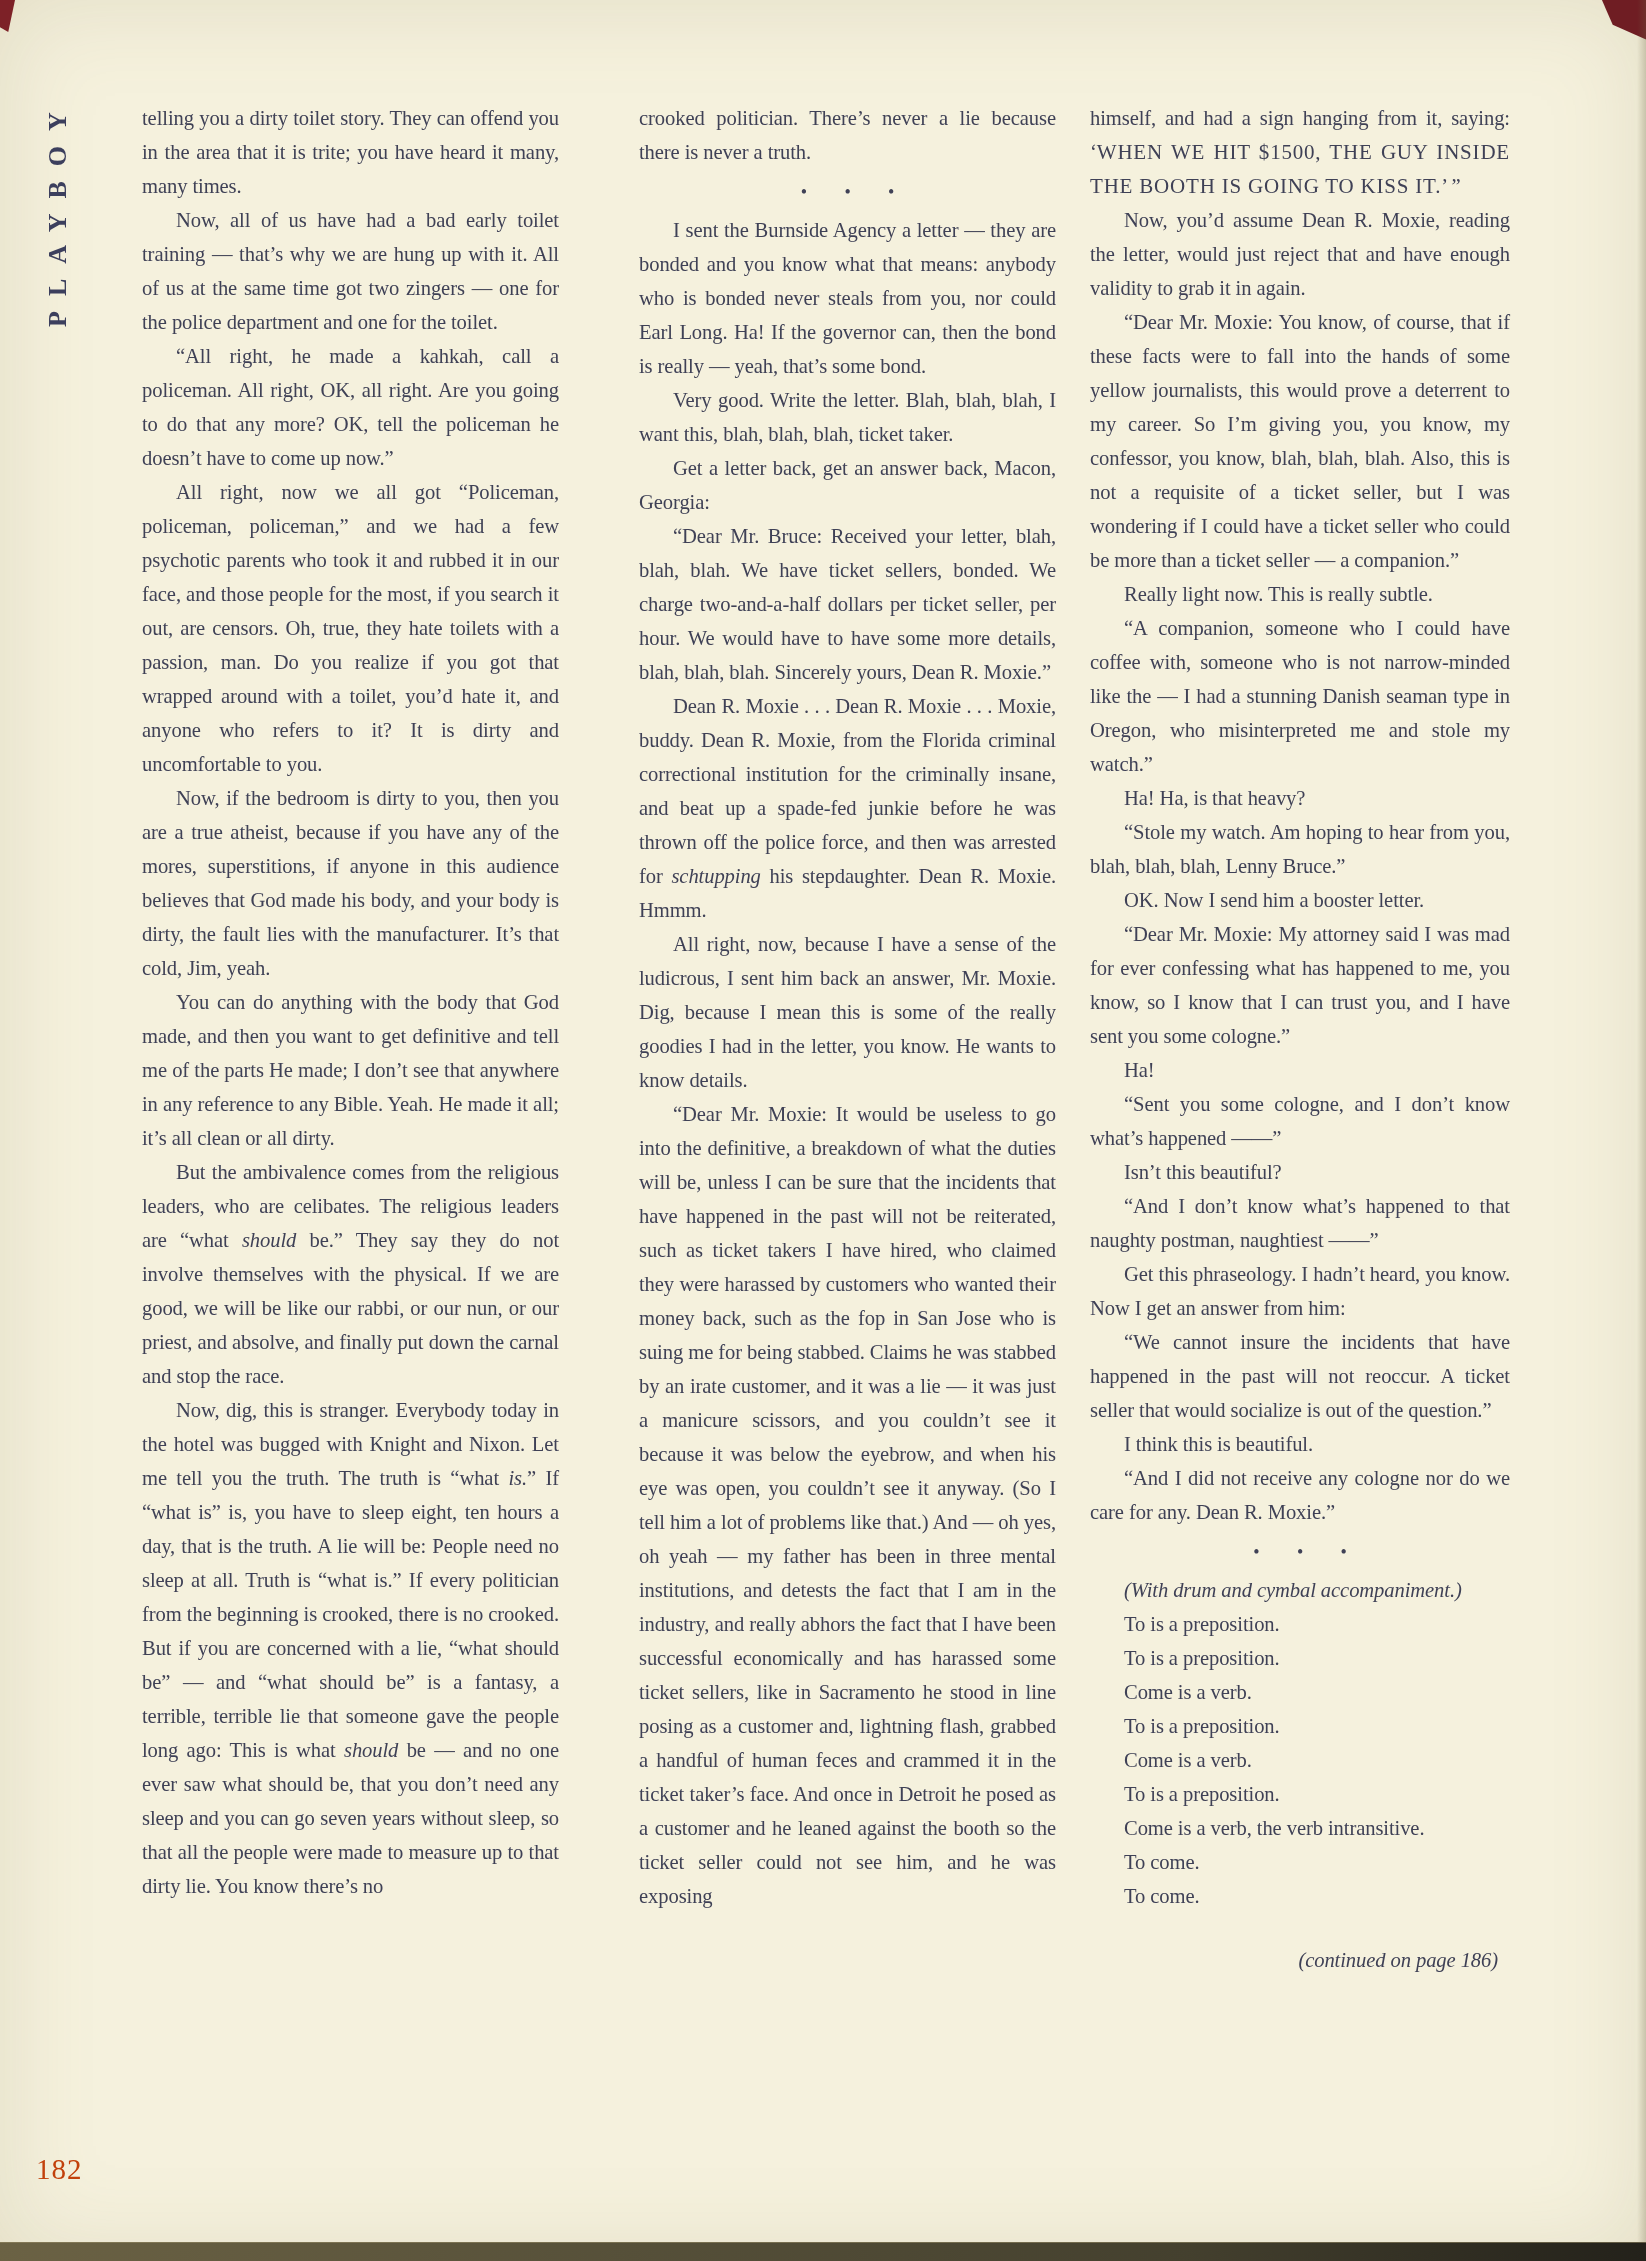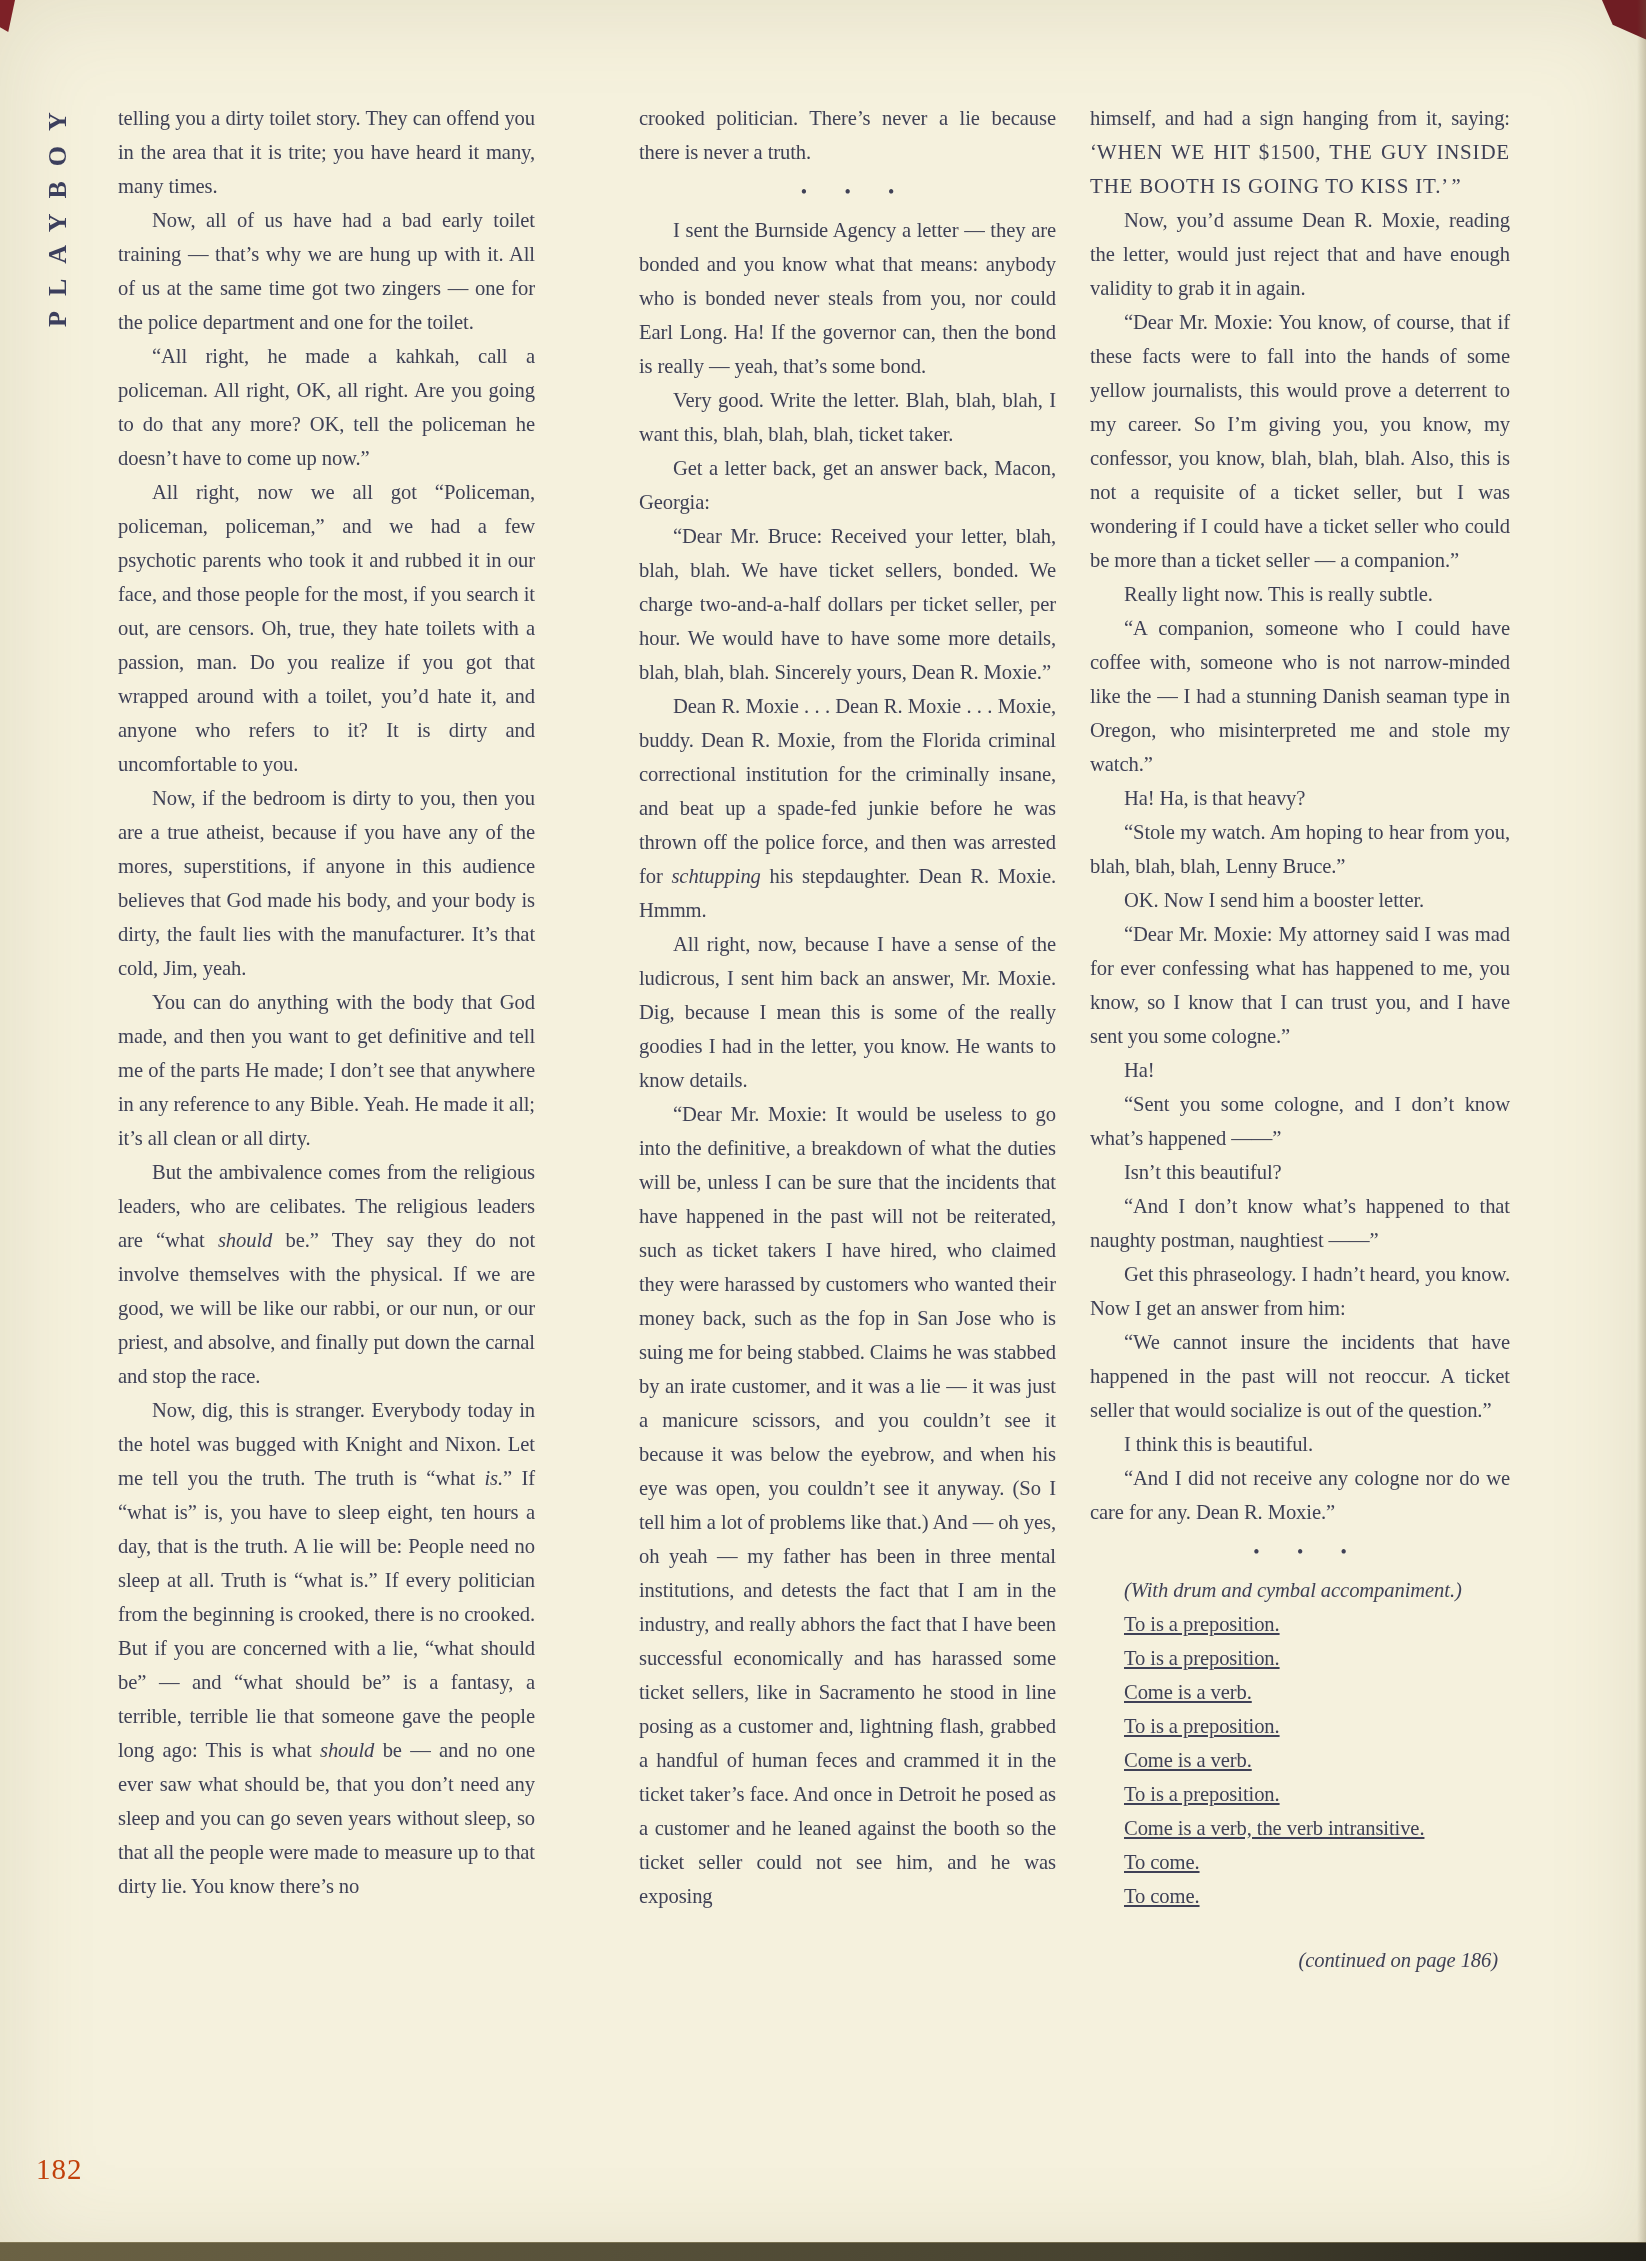--- a/index.html
+++ b/index.html
@@ -7,32 +7,32 @@
     position:relative;width:1647px;height:2261px;overflow:hidden;
     background:#f5f1dd;
     box-shadow:inset 0 0 96px rgba(140,125,85,.18);
     font-family:"Liberation Serif", serif;color:#3f4156;
   }
   .col{
     position:absolute;top:101px;width:417px;
     font-size:20.6px;line-height:34px;letter-spacing:-0.1px;
     text-align:justify;
   }
-  #col1{left:118px}
+  #col1{left:142px}
   #col2{left:639px}
   #col3{left:1090px;width:420px}
   .para{margin:0;text-indent:34px;}
   .para.noindent{text-indent:0;}
   .it{font-style:italic;}
   .caps{font-size:21px;letter-spacing:0.8px;}
   .sep{
     margin:5.5px 0 4.1px;text-align:center;text-indent:0;
     font-size:18px;line-height:34px;word-spacing:33px;
   }
-  .verse{margin:0;text-indent:34px;text-align:left;text-decoration:underline;}
+  .verse{margin:0;text-indent:34px;text-align:left;}
   .continued{margin:30px 12px 0;text-align:right;font-style:italic;text-indent:0;}
   .spine{
     position:absolute;left:-66px;top:197px;width:247px;height:30px;
     transform:rotate(-90deg);text-align:center;
     font-weight:bold;font-size:26px;letter-spacing:15px;color:#3c3f5d;
     white-space:nowrap;
   }
   .pagenum{position:absolute;left:36px;top:2153px;font-size:29px;letter-spacing:1px;color:#c2410c;}
   .bottom-edge{
     position:absolute;left:0;bottom:0;width:100%;height:18.5px;

